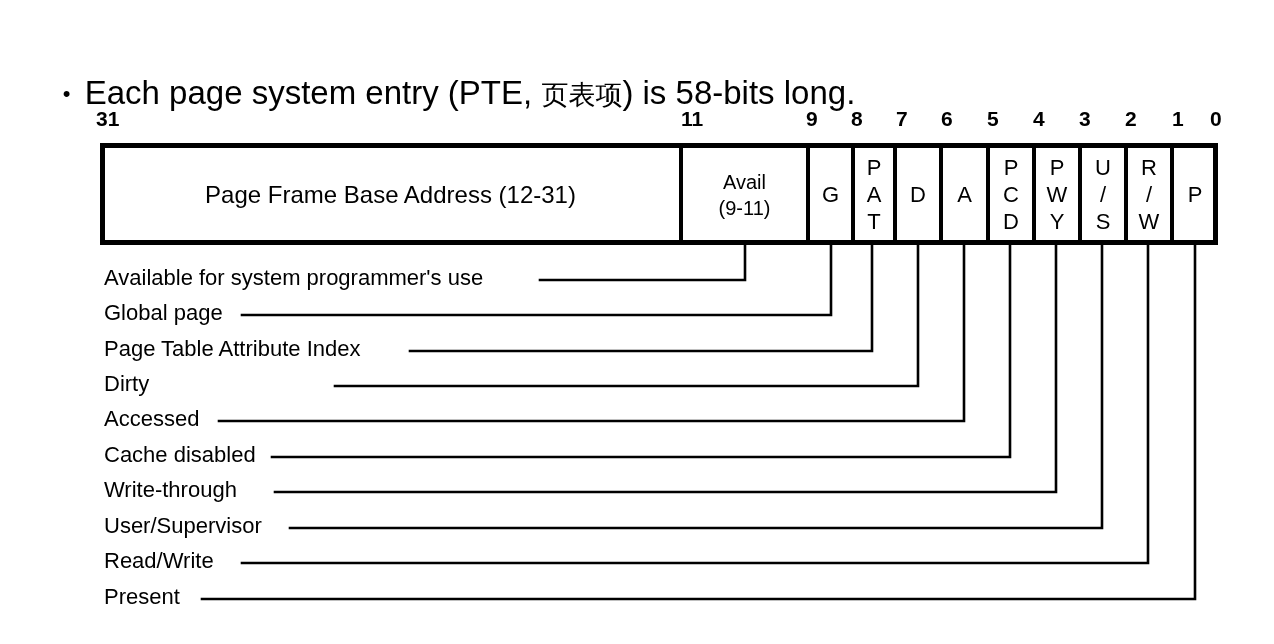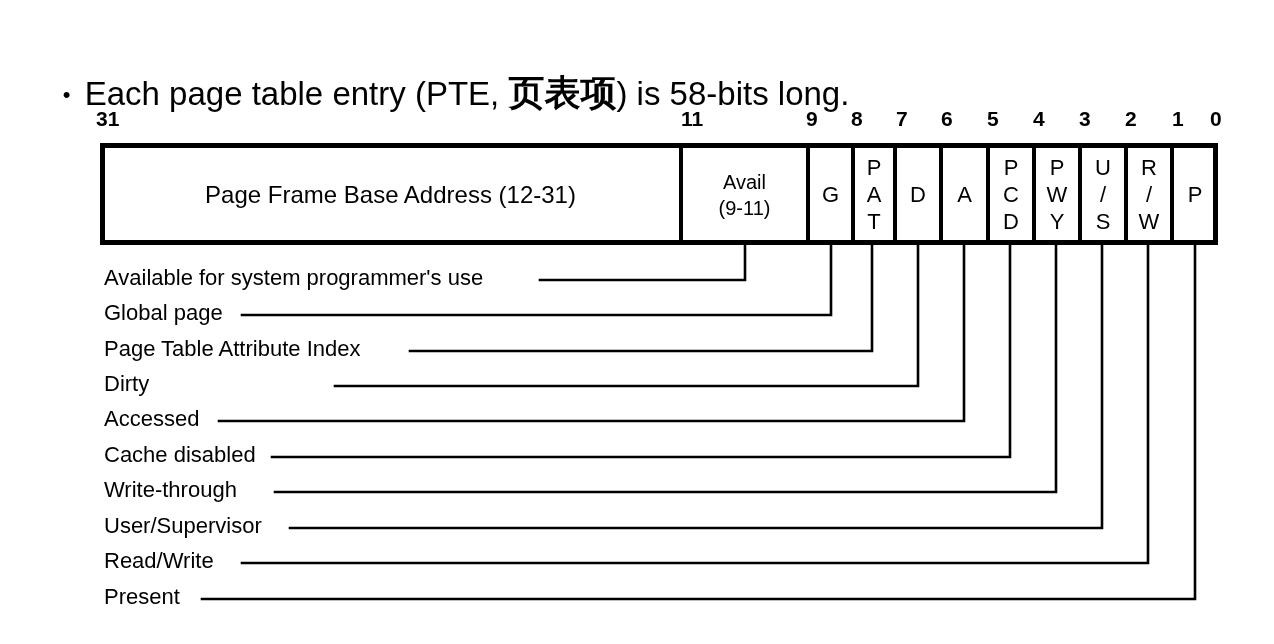--- a/index.html
+++ b/index.html
@@ -38,22 +38,22 @@
     color: #000;
   }
   #headline .bullet {
     display: inline-block;
     width: 22px;
     font-size: 22px;
     vertical-align: 3px;
   }
   #headline .cjk {
     font-family: "DejaVu Sans", sans-serif;
-    font-weight: 700;
-    font-size: 36px;
+    font-weight: 400;
+    font-size: 27px;
   }
 
   
   #diagram {
     position: absolute;
     left: 0;
     top: 0;
     width: 1274px;
     height: 644px;
   }
@@ -103,21 +103,21 @@
     stroke-linecap: square;
     stroke-linejoin: miter;
   }
 </style>
 </head>
 <body>
 
 <div id="stage">
 
   <div id="headline">
-    <span class="bullet">•</span><span>Each page table entry (PTE, </span><span class="cjk">页表项</span><span>) is 58-bits long.</span>
+    <span class="bullet">•</span><span>Each page system entry (PTE, </span><span class="cjk">页表项</span><span>) is 58-bits long.</span>
   </div>
 
   <svg id="diagram" viewBox="0 0 1274 644">
     <g id="bit-ruler-group">
         <text x="96" y="126" class="bitnum" text-anchor="start">31</text>
         <text x="681" y="126" class="bitnum" text-anchor="start">11</text>
         <text x="806" y="126" class="bitnum" text-anchor="start">9</text>
         <text x="851" y="126" class="bitnum" text-anchor="start">8</text>
         <text x="896" y="126" class="bitnum" text-anchor="start">7</text>
         <text x="941" y="126" class="bitnum" text-anchor="start">6</text>

